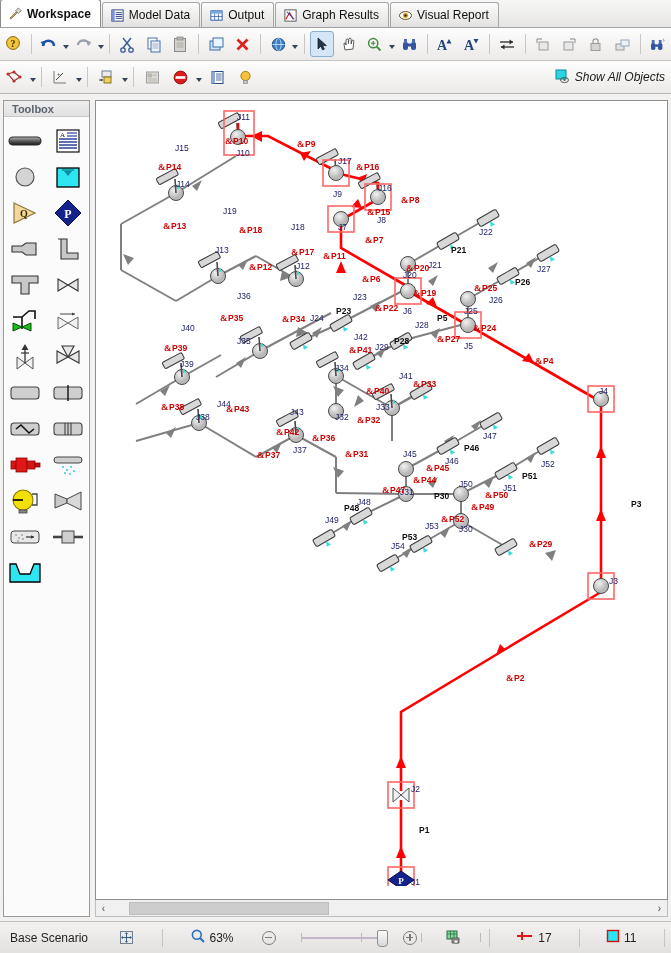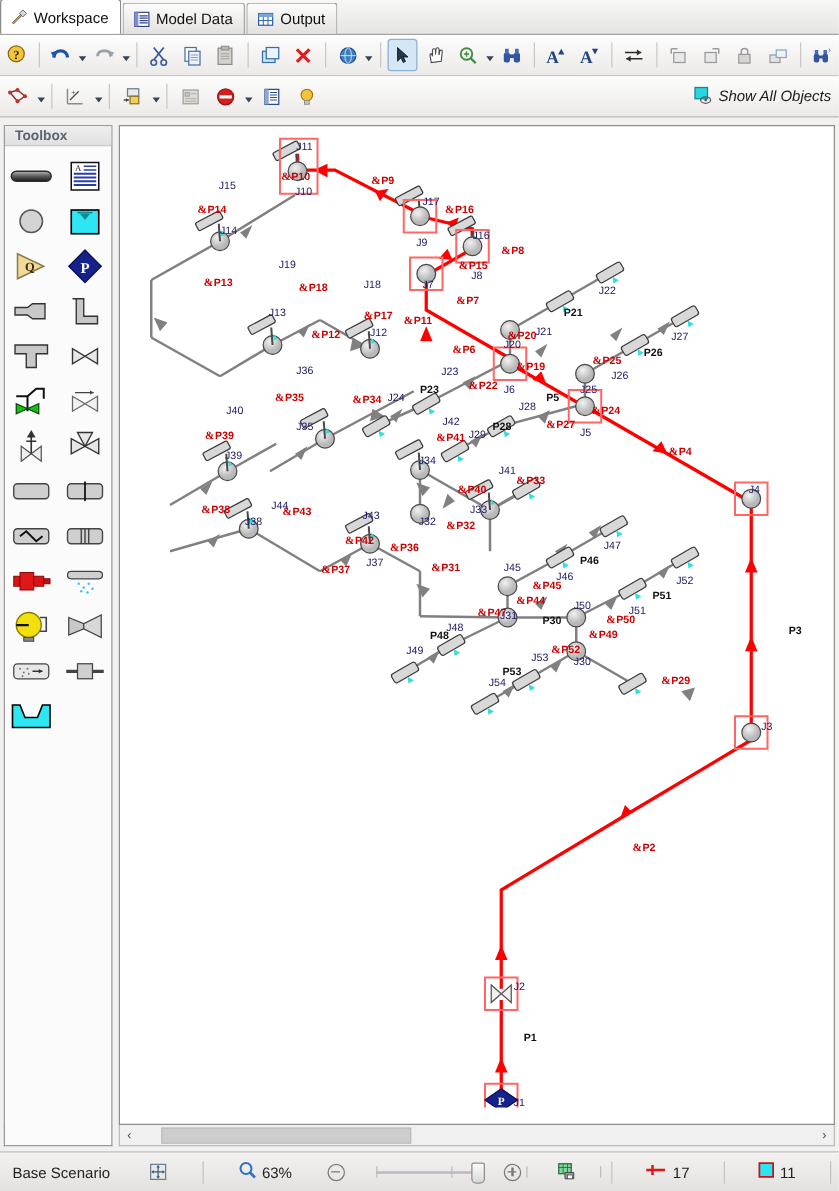--- a/index.html
+++ b/index.html
@@ -22,21 +22,21 @@
   .tab{
     height:25px;box-sizing:border-box;
     display:flex;align-items:center;gap:4px;
     padding:0 9px 0 7px;margin-right:1px;
     background:linear-gradient(#fcfcfc,#e2e1df);
     border:1px solid #a8a8a8;border-bottom:none;
     border-radius:3px 3px 0 0;
     font-size:12px;color:#101010;cursor:default;
   }
   .tab.active{
-    height:28px;background:#ffffff;font-weight:normal;
+    height:28px;background:#ffffff;font-weight:bold;
     border-color:#8c8c8c;position:relative;z-index:3;
   }
   .tab .ic{width:15px;height:15px;display:block;flex:0 0 auto;}
 
   
   .toolbar{
     position:absolute;left:0;width:671px;
     background:linear-gradient(#fdfdfd,#eceae8);
     border-bottom:1px solid #c6c4c2;
     display:flex;align-items:center;
@@ -168,20 +168,40 @@
           <rect x="2" y="3" width="12" height="10" fill="#fff" stroke="#2a5aa8" stroke-width="1"></rect>
           <rect x="2" y="3" width="12" height="3" fill="#76a8dd"></rect>
           <g stroke="#2a5aa8" stroke-width=".8">
             <line x1="2" y1="9" x2="14" y2="9"></line>
               <line x1="6" y1="6" x2="6" y2="13"></line>
               <line x1="10" y1="6" x2="10" y2="13"></line>
           </g>
         </svg>
       </span>
       <span data-name="tab-label">Output</span>
+    </div>
+    <div class="tab" data-name="tab-graph-results">
+      <span class="ic" data-name="chart-icon">
+        <svg viewBox="0 0 16 16" width="15" height="15">
+          <rect x="2" y="2" width="12" height="12" fill="#fff" stroke="#555" stroke-width="1"></rect>
+          <path d="M3 12 L7 5 L11 12" stroke="#d02020" stroke-width="1.3" fill="none"></path>
+          <path d="M4 4 L12 12" stroke="#2040c0" stroke-width="1.1" fill="none"></path>
+        </svg>
+      </span>
+      <span data-name="tab-label">Graph Results</span>
+    </div>
+    <div class="tab" data-name="tab-visual-report">
+      <span class="ic" data-name="eye-icon">
+        <svg viewBox="0 0 16 16" width="15" height="15">
+          <ellipse cx="8" cy="8" rx="6.4" ry="4.2" fill="#fff" stroke="#5a4710" stroke-width="1"></ellipse>
+          <circle cx="8" cy="8" r="2.6" fill="#c58a10"></circle>
+          <circle cx="8" cy="8" r="1.1" fill="#201000"></circle>
+        </svg>
+      </span>
+      <span data-name="tab-label">Visual Report</span>
     </div>
   </div>
 
   <div class="toolbar" id="toolbar1" data-name="toolbar-primary">
     <div class="tb-btn" data-name="help-icon">
       <svg width="18" height="18" viewBox="0 0 18 18">
         <circle cx="9" cy="8" r="6.4" fill="#f2c53d" stroke="#8a6510" stroke-width="1"></circle>
         <text x="9" y="12" font-size="10" font-family="Liberation Serif, serif" font-weight="bold" text-anchor="middle" fill="#3b2a00">?</text>
       </svg>
     </div>

